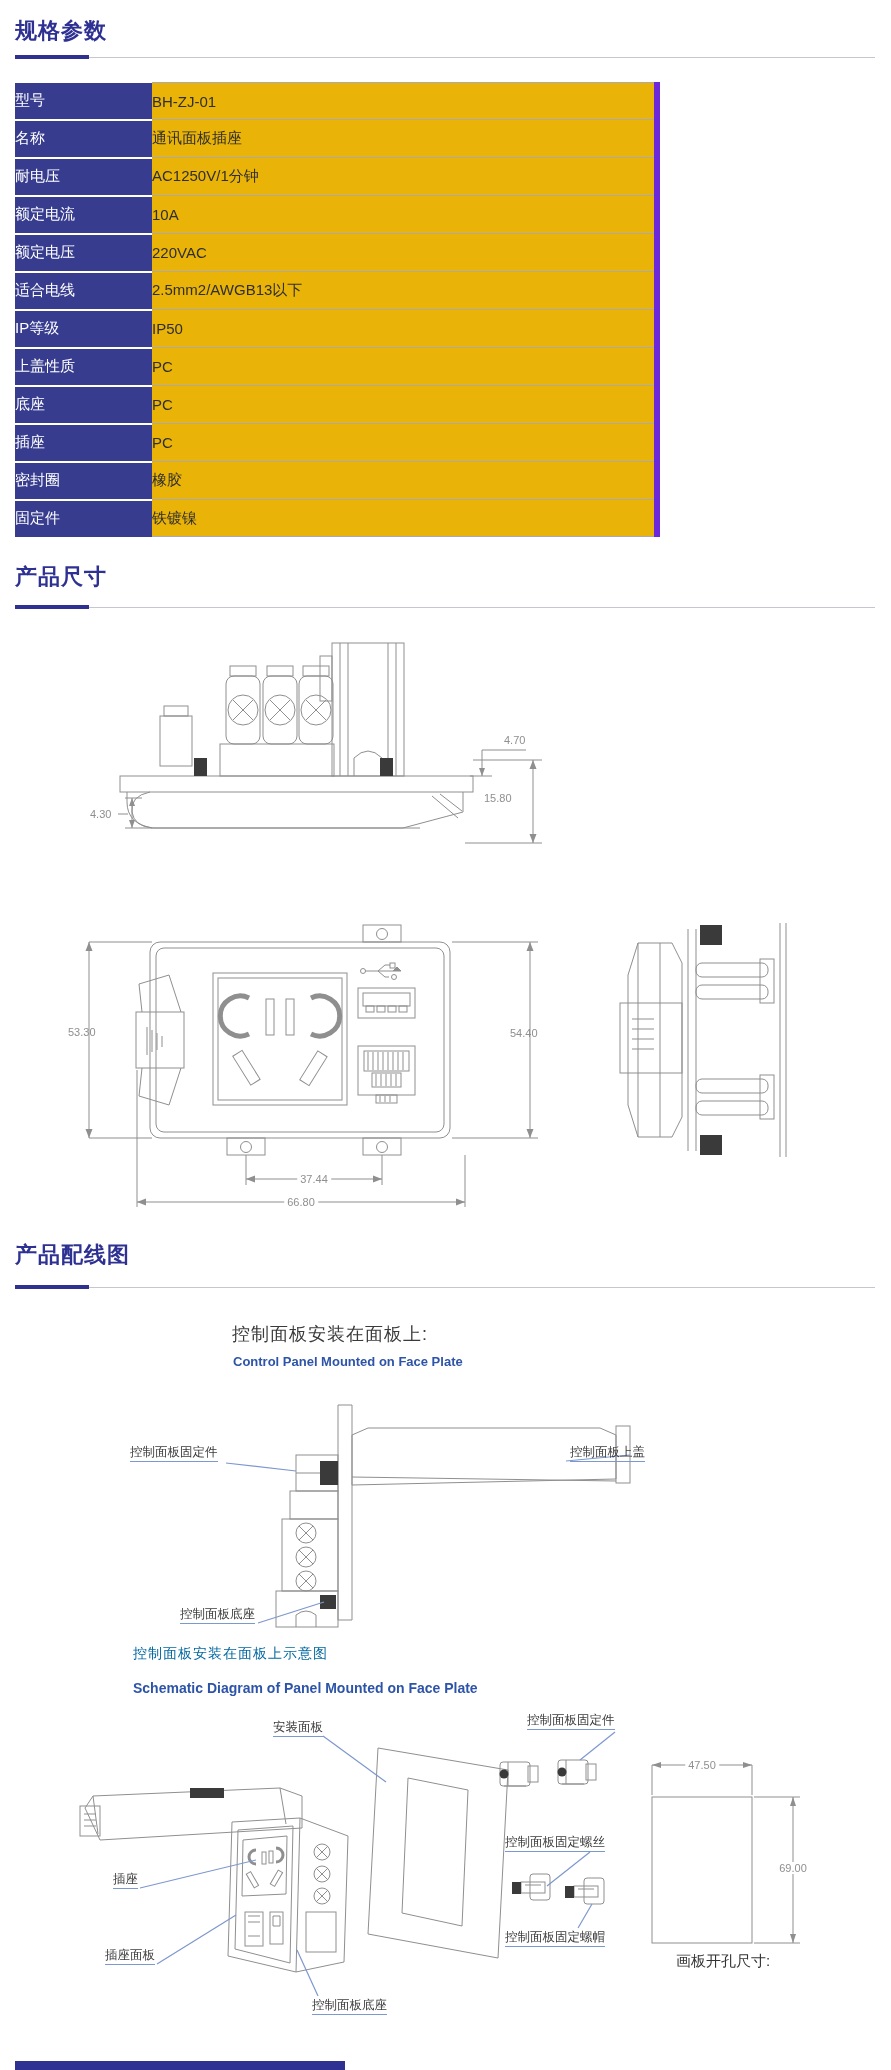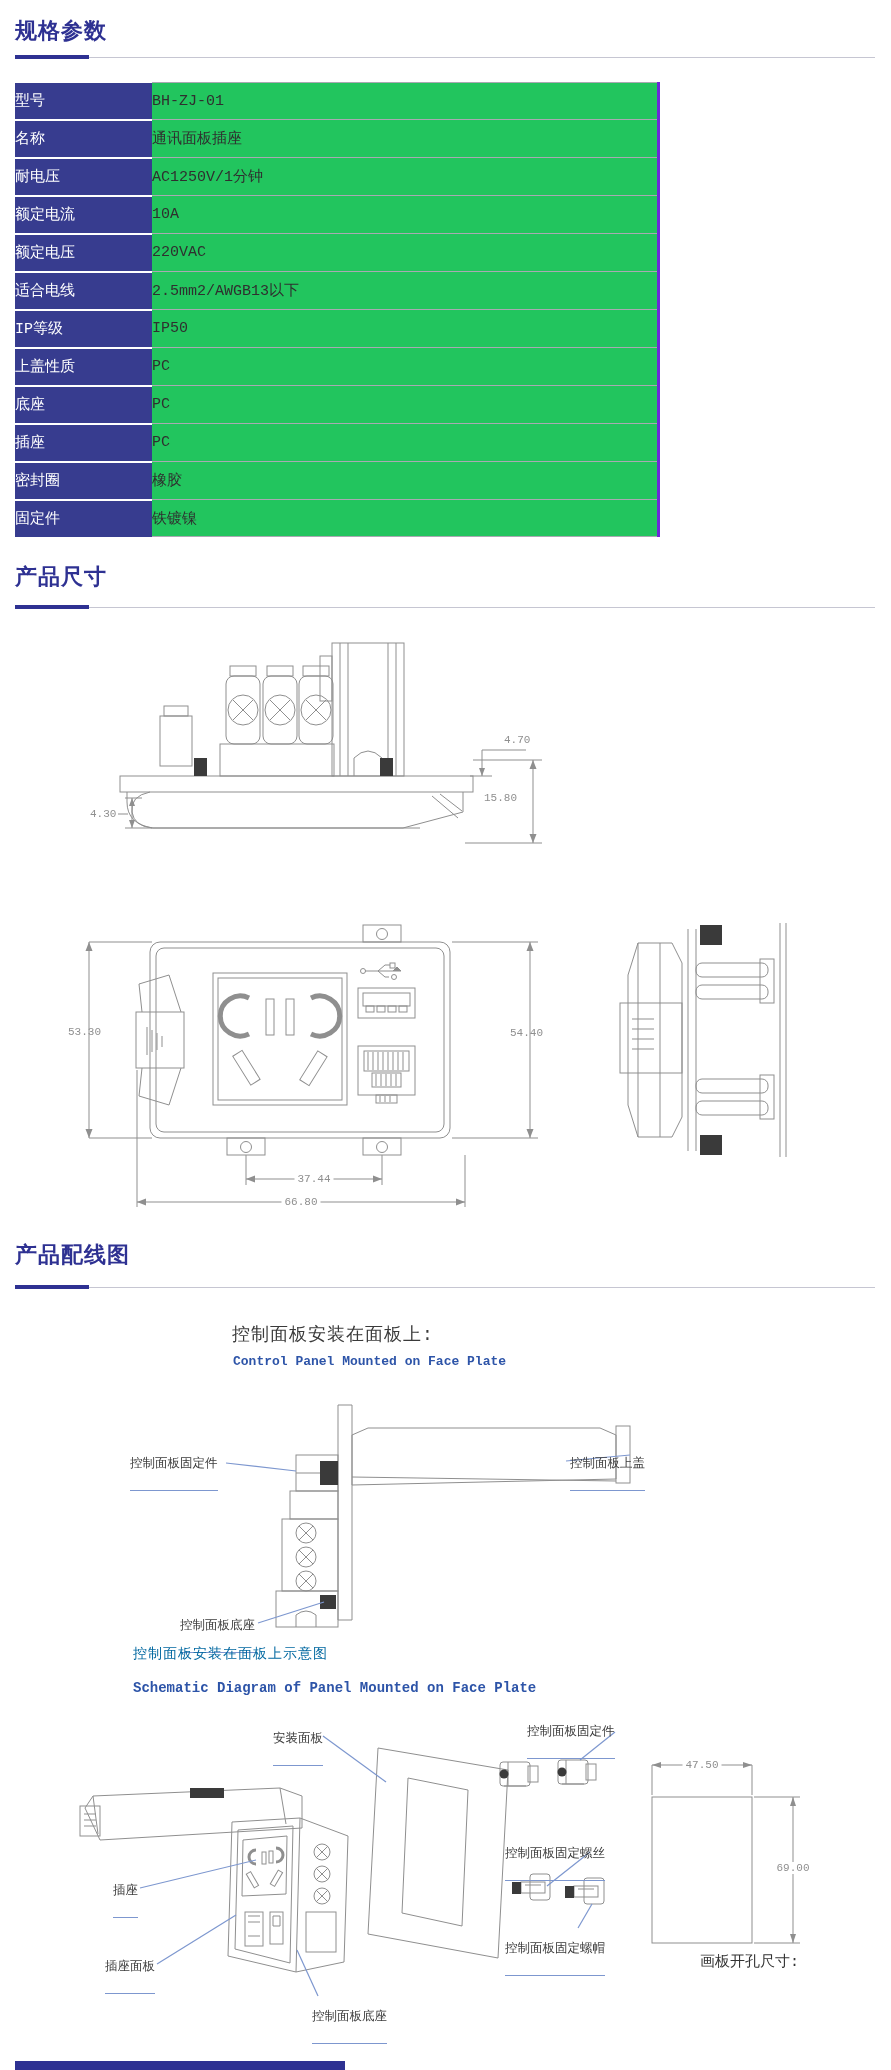--- a/index.html
+++ b/index.html
@@ -1,33 +1,33 @@
 <!DOCTYPE html>
 <html><head>
 <meta charset="utf-8">
 <style>
   html,body{margin:0;padding:0;background:#fff;}
   .page{position:relative;width:891px;height:2070px;background:#fff;overflow:hidden;
-        font-family:Liberation Mono, monospace;color:#222;}
+        font-family:Liberation Sans, sans-serif;color:#222;}
   .sec-title{position:absolute;left:15px;font-size:22px;font-weight:bold;color:#2e3192;letter-spacing:1px;white-space:nowrap;}
   .rule{position:absolute;left:15px;width:860px;height:5px;}
   .rule .thin{position:absolute;left:0;right:0;bottom:1px;border-bottom:1px solid #c6c6d2;}
   .rule .thick{position:absolute;left:0;bottom:0;width:74px;height:4px;background:#2e3192;}
   table.spec{position:absolute;left:15px;top:82px;width:645px;border-collapse:collapse;table-layout:fixed;}
   table.spec td{height:36px;padding:0;font-size:15px;vertical-align:middle;}
   td.lbl{width:137px;background:#373c8f;color:#fff;padding-left:17px;border-bottom:2px solid #fff;}
   tr:last-child td.lbl{border-bottom:none;}
-  td.val{padding-left:168px;color:#2f2f2f;border-bottom:1px solid #a9a9b2;border-right:3px solid #6d28d9;background:#22c55e;}
+  td.val{padding-left:168px;color:#2f2f2f;border-bottom:1px solid #a9a9b2;border-right:6px solid #6d28d9;background:#eab308;}
   tr:first-child td.val{border-top:1px solid #a9a9b2;}
   .drawing{position:absolute;}
   .drawing svg{display:block;position:absolute;left:0;top:0;}
   .dim{position:absolute;font-size:11px;color:#8f8f8f;white-space:nowrap;}
   .onLine{background:#fff;padding:0 3px;transform:translate(-50%,-50%);}
   .dlabel{position:absolute;font-size:12.5px;color:#3b3b3b;white-space:nowrap;
-          border-bottom:1px solid #7d97cf;padding-bottom:18px;line-height:15px;margin-top:12px;}
+          border-bottom:1px solid #7d97cf;padding-bottom:1px;line-height:15px;}
   .subcn{position:absolute;font-size:18px;color:#3a3a3a;white-space:nowrap;letter-spacing:1px;}
   .suben{position:absolute;font-size:13px;font-weight:bold;color:#2d54a8;white-space:nowrap;}
   .sec2cn{position:absolute;font-size:14px;color:#0369a1;white-space:nowrap;letter-spacing:1px;}
   .suben2{position:absolute;font-size:14px;font-weight:bold;color:#2d54a8;white-space:nowrap;}
   .cutlabel{position:absolute;font-size:15px;color:#333;white-space:nowrap;}
   .bottombar{position:absolute;left:15px;top:2061px;width:330px;height:9px;background:#2e3192;}
 </style>
 </head>
 <body>
 
@@ -409,19 +409,19 @@
         <line x1="518" y1="228" x2="532" y2="204"></line>
       </g>
     </svg>
     <span class="dlabel" style="left:213px;top:20px">安装面板</span>
     <span class="dlabel" style="left:467px;top:13px">控制面板固定件</span>
     <span class="dlabel" style="left:53px;top:172px">插座</span>
     <span class="dlabel" style="left:45px;top:248px">插座面板</span>
     <span class="dlabel" style="left:252px;top:298px">控制面板底座</span>
     <span class="dlabel" style="left:445px;top:135px">控制面板固定螺丝</span>
     <span class="dlabel" style="left:445px;top:230px">控制面板固定螺帽</span>
-    <span class="cutlabel" style="left:640px;top:252px">画板开孔尺寸:</span>
+    <span class="cutlabel" style="left:616px;top:252px">画板开孔尺寸:</span>
     <span class="dim onLine" style="left:642px;top:65px">47.50</span>
     <span class="dim onLine" style="left:733px;top:168px">69.00</span>
   </div>
 
   <div class="bottombar"></div>
 </div>
 
 </body></html>

